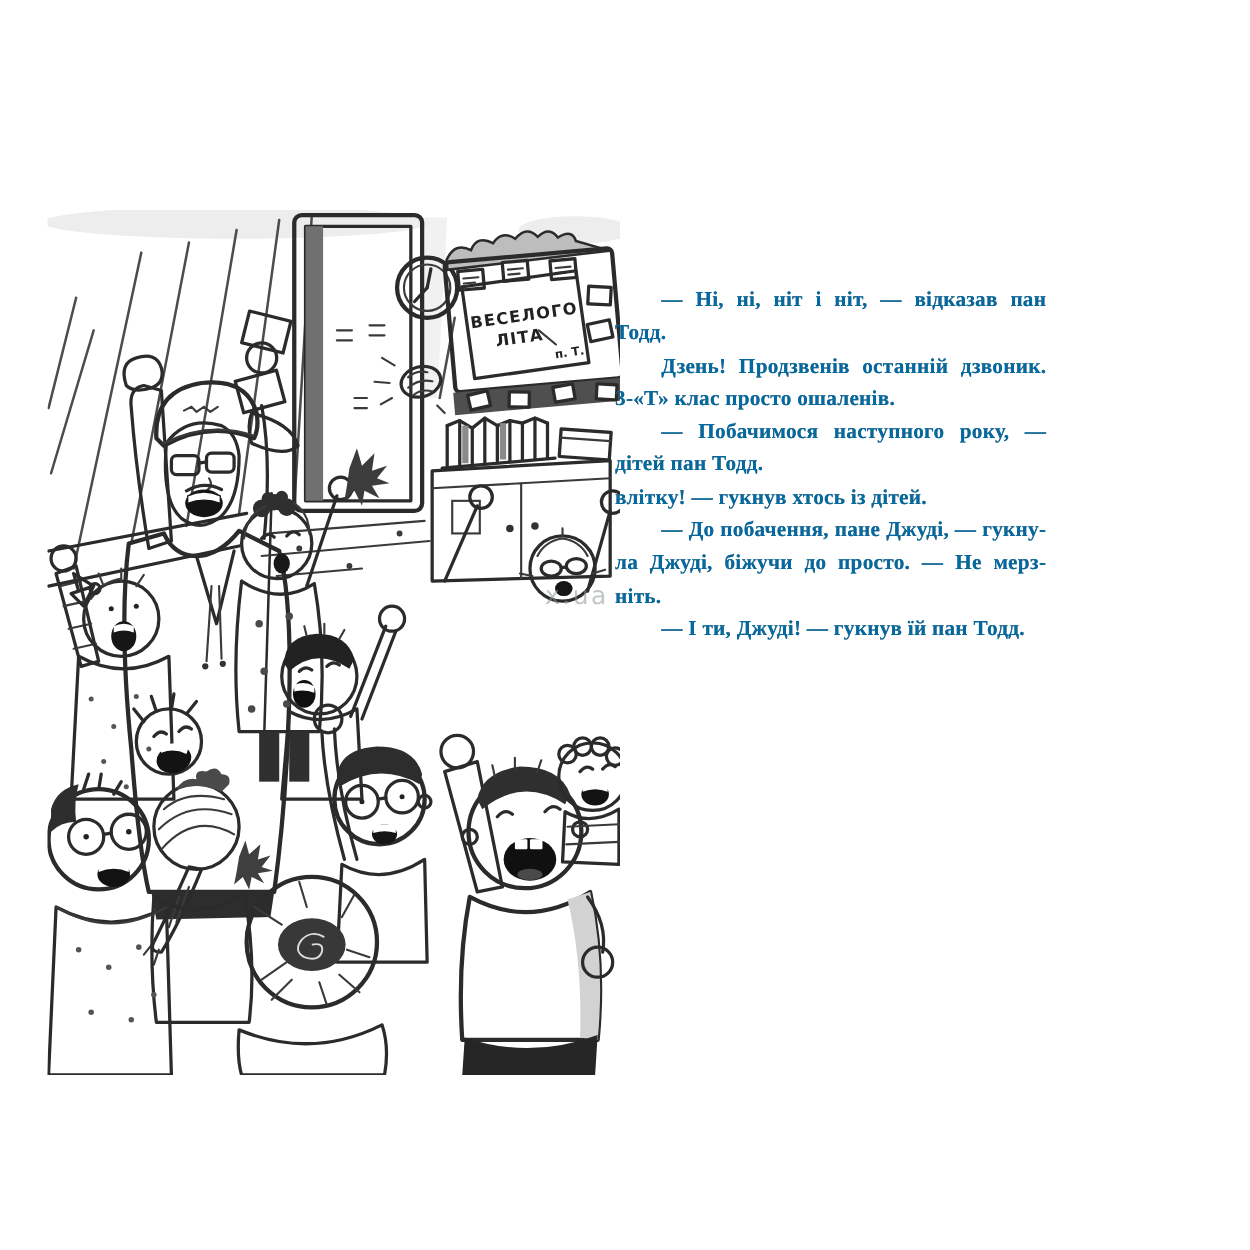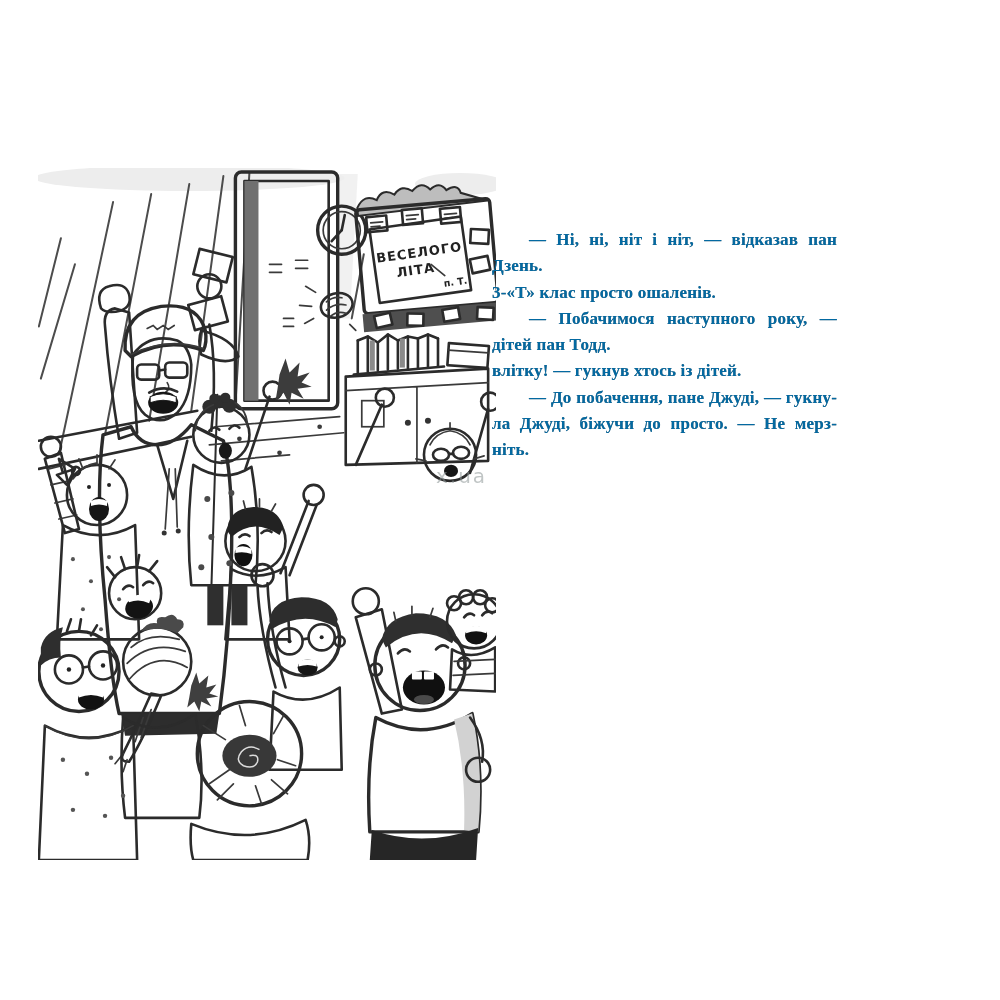--- a/index.html
+++ b/index.html
@@ -371,23 +371,25 @@
           </g>
         </g>
       </g>
     </svg>
   </div>
 
   <div class="wm">x.ua</div>
 
   <div class="textcol">
       <div class="tl ind fill">— Ні, ні, ніт і ніт, — відказав пан</div>
-      <div class="tl">Дзень.</div>
+      <div class="tl">Тодд.</div>
+      <div class="tl ind fill">Дзень! Продзвенів останній дзвоник.</div>
       <div class="tl">3-«Т» клас просто ошаленів.</div>
       <div class="tl ind fill">— Побачимося наступного року, —</div>
       <div class="tl">дітей пан Тодд.</div>
       <div class="tl">влітку! — гукнув хтось із дітей.</div>
       <div class="tl ind fill">— До побачення, пане Джуді, — гукну-</div>
       <div class="tl fill">ла Джуді, біжучи до просто. — Не мерз-</div>
       <div class="tl">ніть.</div>
+      <div class="tl ind">— І ти, Джуді! — гукнув їй пан Тодд.</div>
     </div>
 
 </div>
 
 </body></html>

